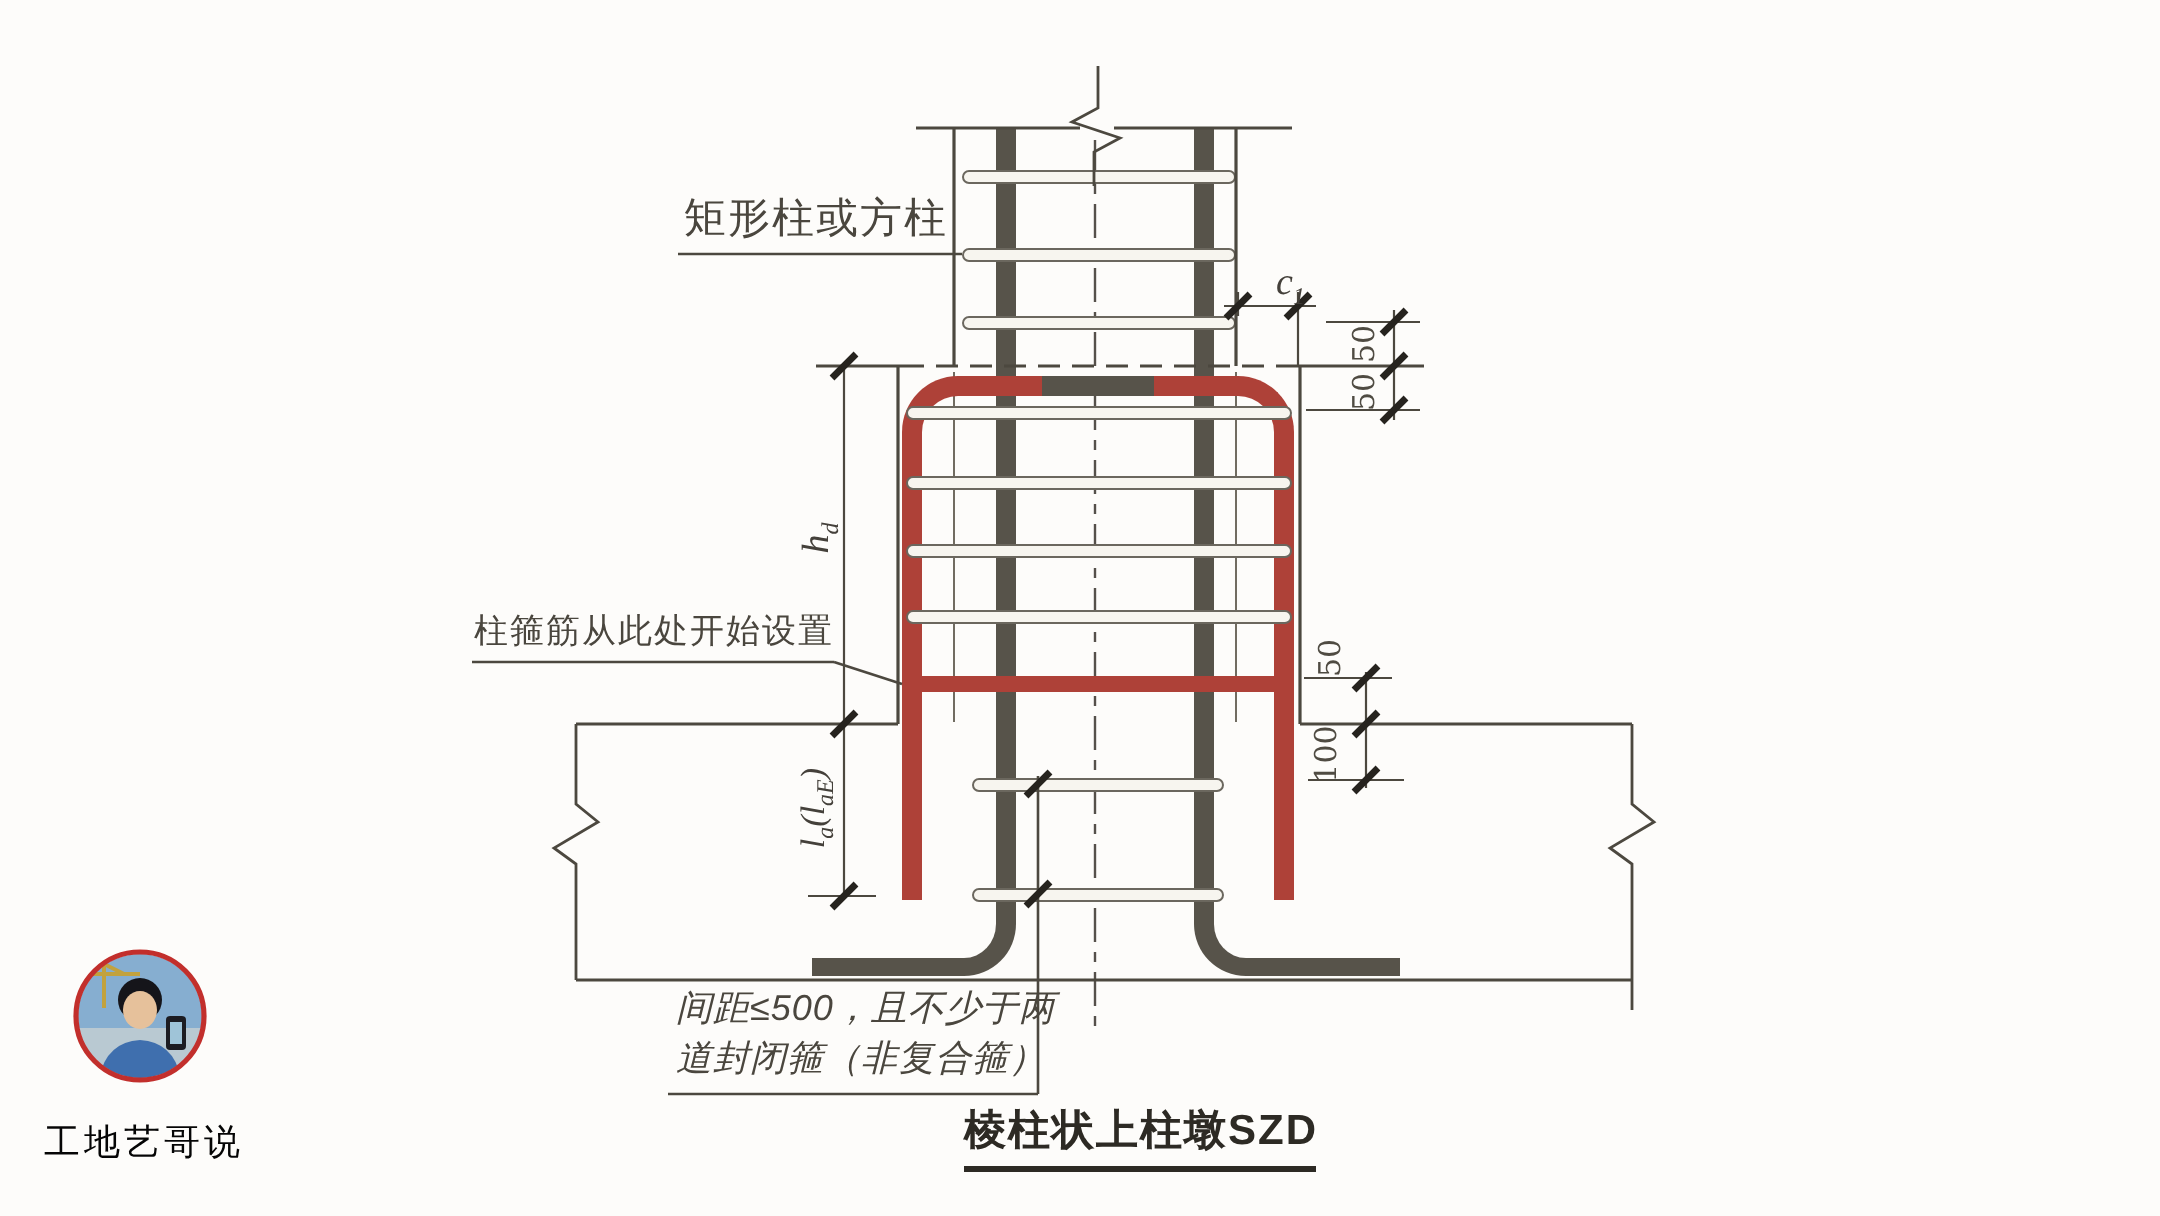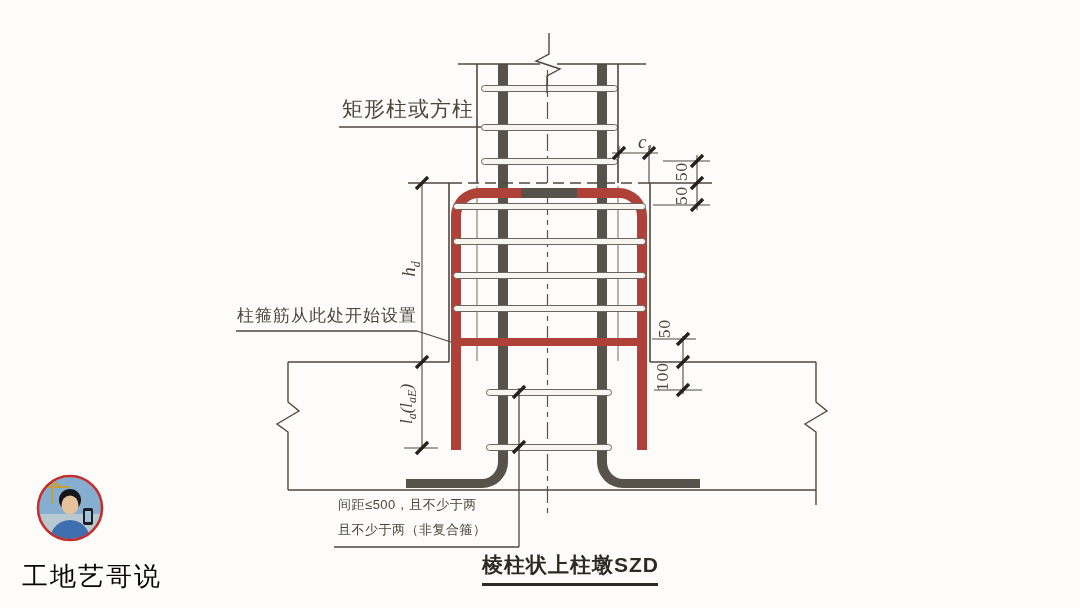--- a/index.html
+++ b/index.html
@@ -47,22 +47,22 @@
   .lbl-cn{font-size:17px; letter-spacing:1px;}
   .rot{transform:rotate(-90deg); transform-origin:center center; text-align:center;}
   .dimnum{font-family:"DejaVu Serif", serif; font-size:15px; color:#4f4b42;}
   .dimsym{font-family:"Liberation Serif", serif; font-style:italic; font-size:19px; color:#44403a;}
   .dimsym sub{font-size:12px; font-style:italic;}
   .title{
     font-size:21px; font-weight:bold; color:#2d2a24; letter-spacing:1px;
     text-align:center; width:176px;
   }
   .title-underline{background:#2d2a24; height:3px; width:176px; z-index:6;}
-  .note{font-size:13px; line-height:25px; letter-spacing:0.5px;}
-  .wm-text{font-size:26px; color:#050505; letter-spacing:2px; z-index:6;}
+  .note{font-size:18px; line-height:25px; letter-spacing:0.5px;font-style:italic;}
+  .wm-text{font-size:18px; color:#050505; letter-spacing:2px; z-index:6;}
 </style>
 </head>
 <body>
 
 <div id="stage">
 
   <svg id="under-svg" class="layer">
 
     <line x1="547.5" y1="70" x2="547.5" y2="518" stroke="#55504a" stroke-width="1.2" stroke-dasharray="17 5 5 5"></line>
 
@@ -155,21 +155,21 @@
       <line x1="513" y1="453" x2="525" y2="441"></line>
     </g>
   </svg>
 
   <div class="abs lbl lbl-cn" style="left:342px; top:95px; font-size:21px;">矩形柱或方柱</div>
 
   <div class="abs lbl lbl-cn" style="left:237px; top:304px;">柱箍筋从此处开始设置</div>
 
   <div class="abs lbl note" style="left:338px; top:492px;">
     <div>间距≤500，且不少于两</div>
-    <div>且不少于两（非复合箍）</div>
+    <div>道封闭箍（非复合箍）</div>
   </div>
 
   <div class="abs lbl title" style="left:482px; top:551px;">棱柱状上柱墩SZD</div>
   <div class="abs title-underline" style="left:482px; top:583px;"></div>
 
   <div class="abs lbl dimsym" style="left:638px; top:131px; z-index:6;">
     <span>c</span><sub>1</sub>
   </div>
 
   <div class="abs lbl dimnum rot" style="left:666px; top:164px; width:30px; height:16px;">50</div>

